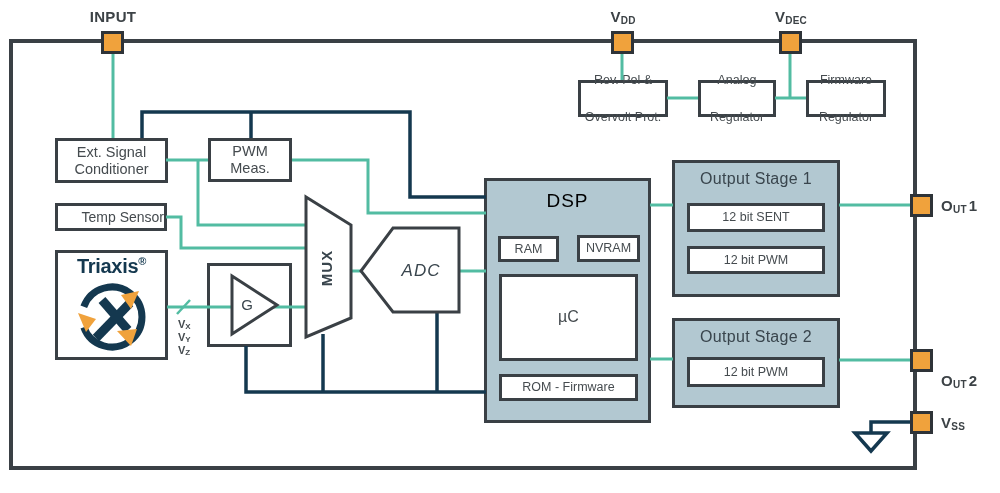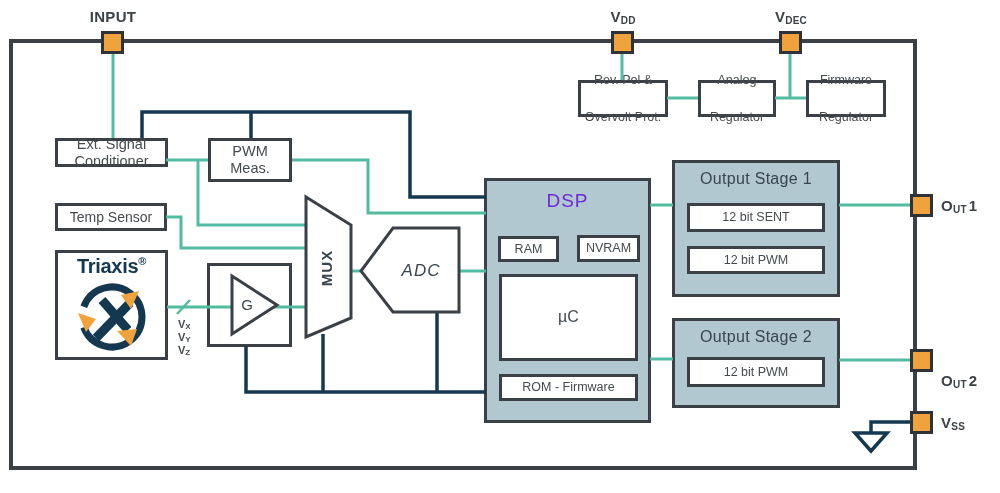--- a/index.html
+++ b/index.html
@@ -10,37 +10,37 @@
   .stage{position:relative;width:1000px;height:493px;background:#fff;
          font-family:"Liberation Sans",sans-serif;color:var(--text);overflow:hidden;}
   .chip{position:absolute;left:9px;top:39px;width:908px;height:431px;
         border:4px solid var(--line);box-sizing:border-box;z-index:1;}
   .box{position:absolute;background:#fff;border:3px solid var(--line);box-sizing:border-box;
        display:flex;flex-direction:column;align-items:center;justify-content:center;
        text-align:center;line-height:1.15;z-index:2;}
   .panel{position:absolute;background:var(--slate);border:3px solid var(--line);
          box-sizing:border-box;z-index:2;text-align:center;}
   .panel .ptitle{margin-top:7px;font-size:16px;color:#39454d;letter-spacing:.3px;}
-  .dsp-title{margin-top:9px;font-size:19px;color:#6d28d9;letter-spacing:1px;}
+  .dsp-title{margin-top:9px;font-size:19px;color:#000000;letter-spacing:1px;}
   svg.wires{position:absolute;left:0;top:0;z-index:3;pointer-events:none;}
   .wt{stroke:var(--teal);stroke-width:3;fill:none;}
   .wn{stroke:var(--navy);stroke-width:3.5;fill:none;}
   .shape{fill:#fff;stroke:var(--line);stroke-width:3;}
   .ring{fill:none;stroke:var(--navy);stroke-width:7;}
   .bar{stroke:var(--navy);stroke-width:9;}
   .ah{fill:var(--orange);}
   .gnd{stroke:var(--navy);stroke-width:3.5;fill:none;}
   .pin{position:absolute;width:17px;height:17px;background:var(--orange);
        border:3px solid #2e3338;z-index:5;}
   .pinlbl{position:absolute;z-index:6;font-size:15px;font-weight:700;color:#3c4246;
           letter-spacing:.3px;white-space:nowrap;}
   .sub{font-size:10px;font-weight:700;position:relative;top:2px;letter-spacing:.2px;}
   .siglbl{position:absolute;z-index:4;font-size:11px;font-weight:700;color:#454b4f;line-height:1;}
   .siglbl .ssub{font-size:8px;position:relative;top:1px;}
-  .fs14{font-size:14.5px;} .fs14s{font-size:14px;} .fs12{font-size:12.5px;gap:22px;}
+  .fs14{font-size:14.5px;} .fs14s{font-size:14px;align-items:flex-end;} .fs12{font-size:12.5px;gap:22px;}
   .brand{position:absolute;z-index:4;font-size:20px;font-weight:700;color:var(--navy);
          text-align:center;letter-spacing:-0.3px;}
   .brand sup{font-size:11px;}
   .muxlbl{position:absolute;z-index:4;width:60px;height:20px;left:298px;top:258px;
           text-align:center;font-size:15px;font-weight:600;letter-spacing:1px;
           transform:rotate(-90deg);color:#39454d;}
   .adclbl{position:absolute;z-index:4;left:386px;top:261px;width:70px;text-align:center;
           font-size:17px;color:#39454d;letter-spacing:1px;font-style:italic;}
   .glbl{position:absolute;z-index:4;left:237px;top:296px;width:20px;text-align:center;
         font-size:15px;color:#39454d;}
@@ -58,21 +58,21 @@
   </div>
   <div class="box fs12" style="left:698px;top:80px;width:78px;height:37px;">
     <div>Analog</div>
     <div>Regulator</div>
   </div>
   <div class="box fs12" style="left:806px;top:80px;width:80px;height:37px;">
     <div>Firmware</div>
     <div>Regulator</div>
   </div>
 
-  <div class="box fs14" style="left:55px;top:138px;width:113px;height:29px;">
+  <div class="box fs14" style="left:55px;top:138px;width:113px;height:45px;">
     <div>Ext. Signal</div>
     <div>Conditioner</div>
   </div>
   <div class="box fs14" style="left:208px;top:138px;width:84px;height:44px;">
     <div>PWM</div>
     <div>Meas.</div>
   </div>
   <div class="box fs14s" style="left:55px;top:203px;width:112px;height:28px;">
     <div>Temp Sensor</div>
   </div>

